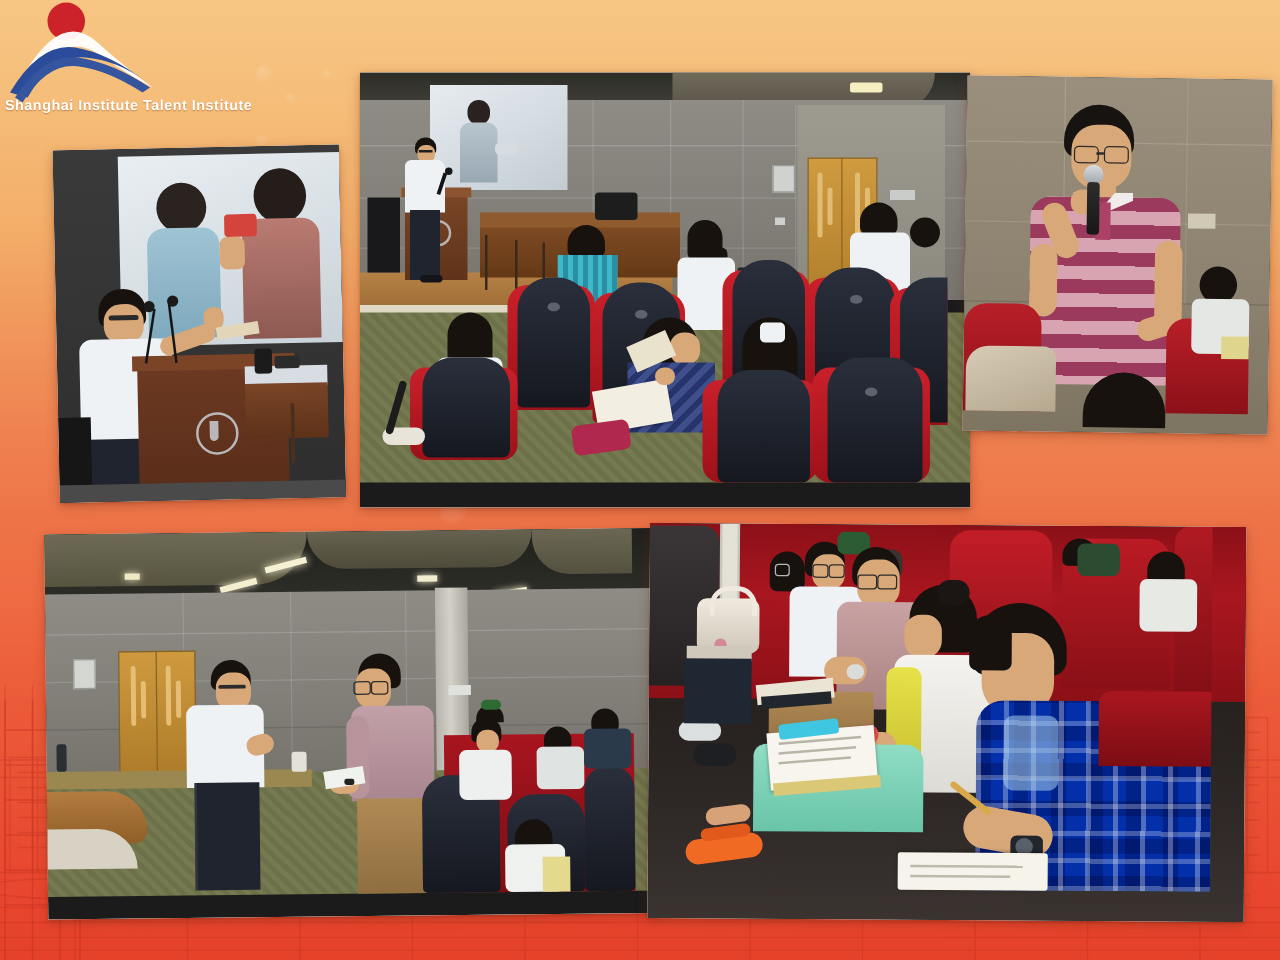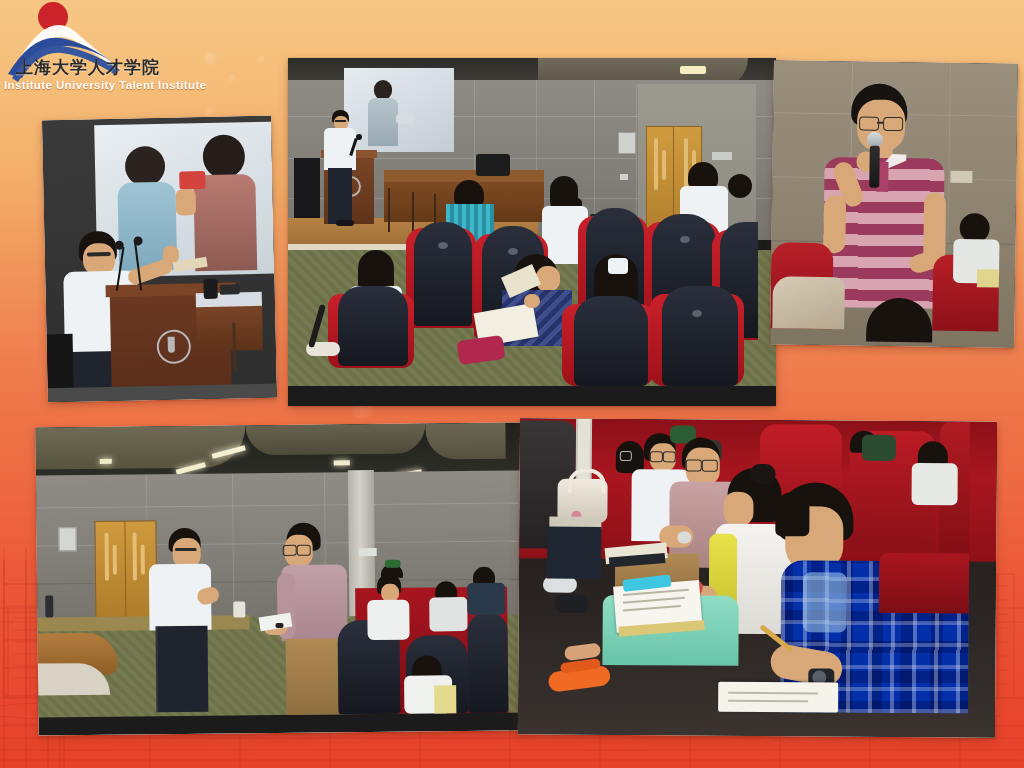--- a/index.html
+++ b/index.html
@@ -150,25 +150,23 @@
     <svg viewBox="0 0 200 100">
 
       <circle cx="51" cy="17" r="15" fill="#cc2229"></circle>
 
       <path d="M22 62 Q50 24 78 44 Q104 62 120 70 Q96 52 76 34 Q48 8 18 58 Z" fill="#ffffff" opacity="0.95"></path>
 
       <path d="M6 74 Q30 34 58 38 Q84 42 116 66 Q92 48 66 46 Q40 44 20 78 Z" fill="#2b4c9b"></path>
       <path d="M10 78 Q34 42 60 46 Q88 50 118 70 L112 74 Q84 56 60 53 Q36 50 16 82 Z" fill="#35559f"></path>
     </svg>
 
-    <div class="abs" style="left:14px;top:56px;font-size:17px;font-weight:700;color:#2b2b2b;letter-spacing:1px;
-                font-family:'DejaVu Sans',sans-serif;text-shadow:0 1px 0 rgba(255,255,255,.45);white-space:nowrap">上海大学人才学院</div>
 
     <div class="abs" style="left:2px;top:79px;font-size:11.5px;font-weight:700;color:#ffffff;letter-spacing:.4px;
-                text-shadow:0 1px 1px rgba(150,70,20,.55);white-space:nowrap">Institute University Talent Institute</div>
+                text-shadow:0 1px 1px rgba(150,70,20,.55);white-space:nowrap">Shanghai Institute Talent Institute</div>
   </div>
 
   <div class="photo" style="left:45px;top:118px;width:215px;height:268px;padding:7px;transform:rotate(-1.2deg)">
     <div class="inner">
       <div class="scene">
 
         <div class="abs" style="inset:0;background:linear-gradient(180deg,#3a3a3a 0%,#2e2e2e 100%)"></div>
 
         <div class="abs" style="left:52px;top:6px;right:0;height:152px;background:linear-gradient(160deg,#e9eef2 0%,#d7dfe4 55%,#c9d2d8 100%)"></div>
 

